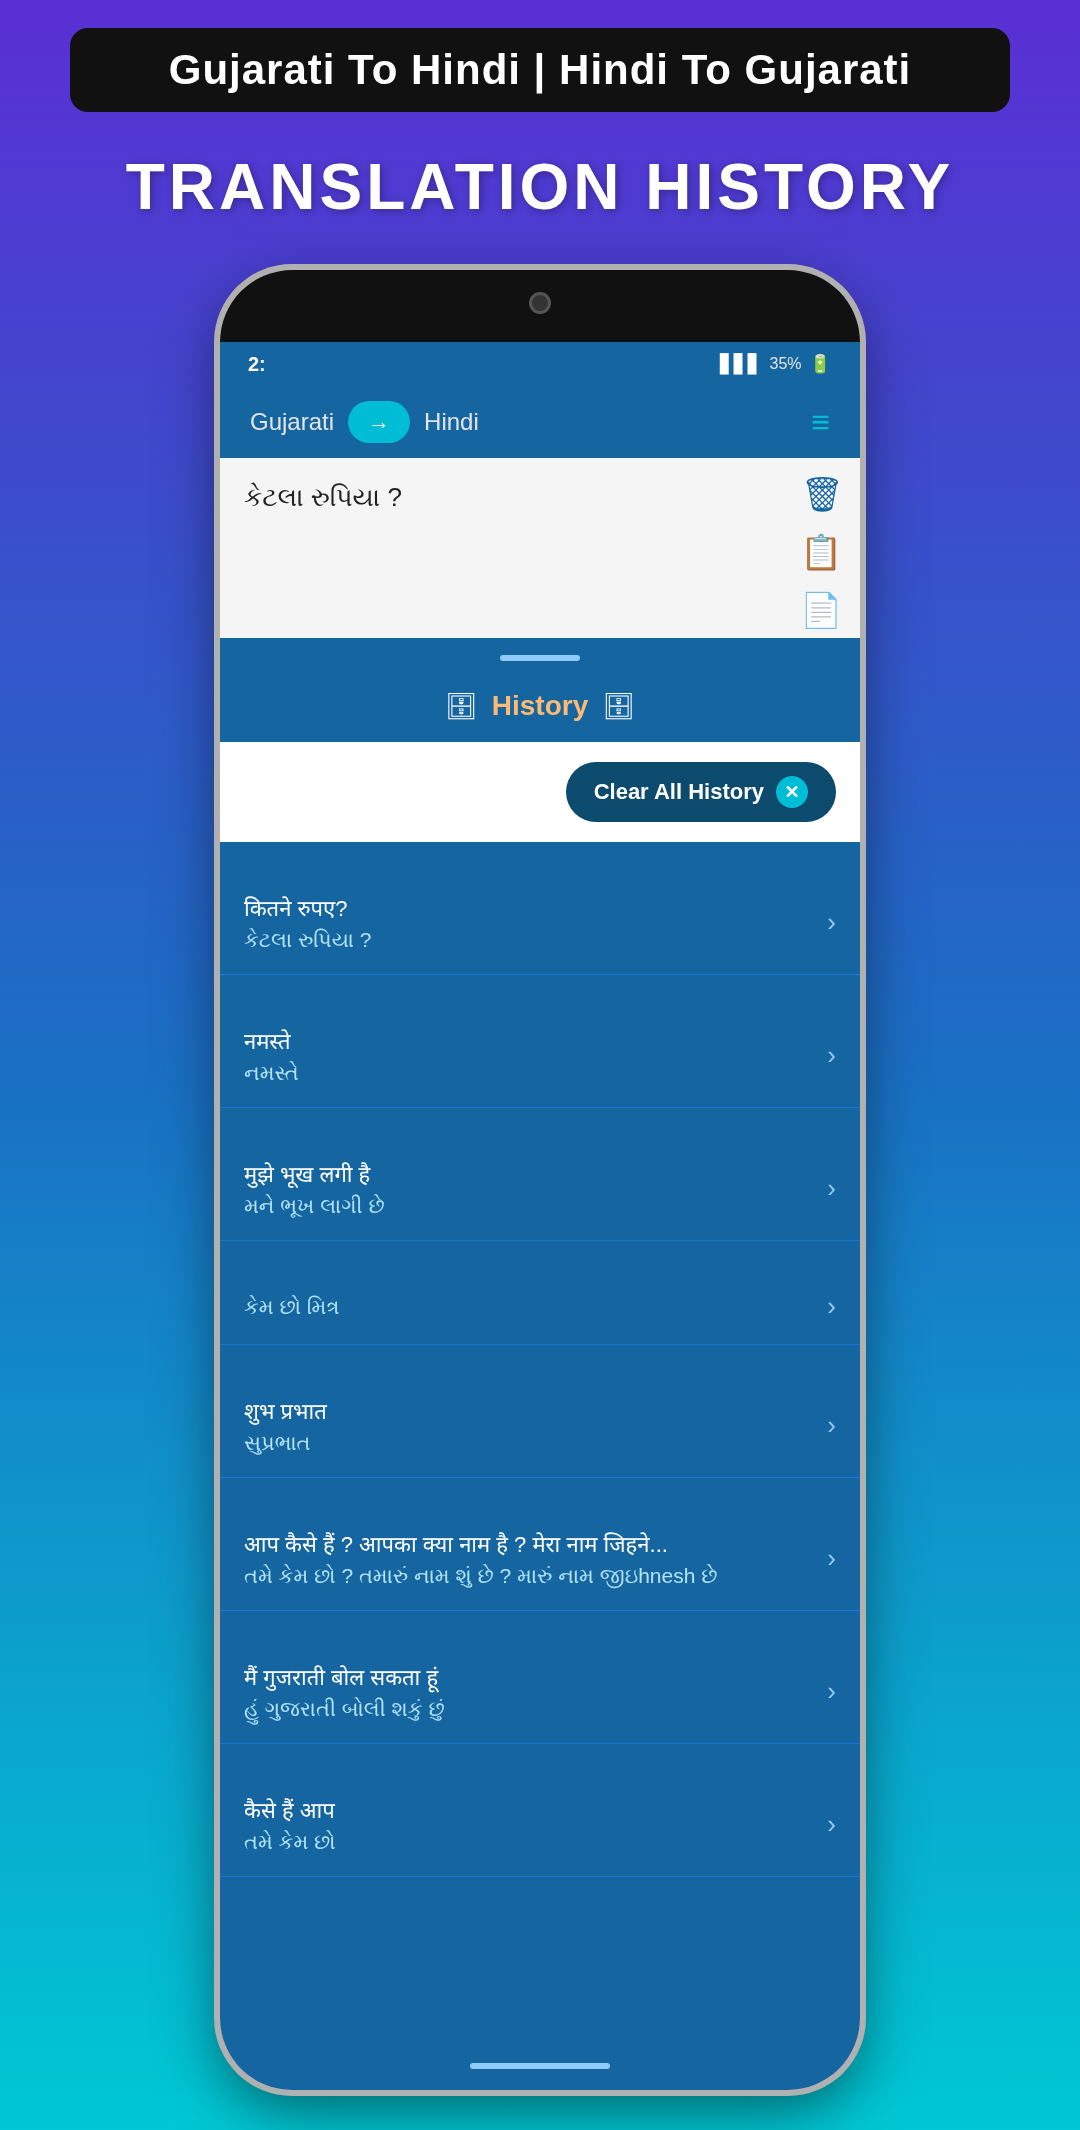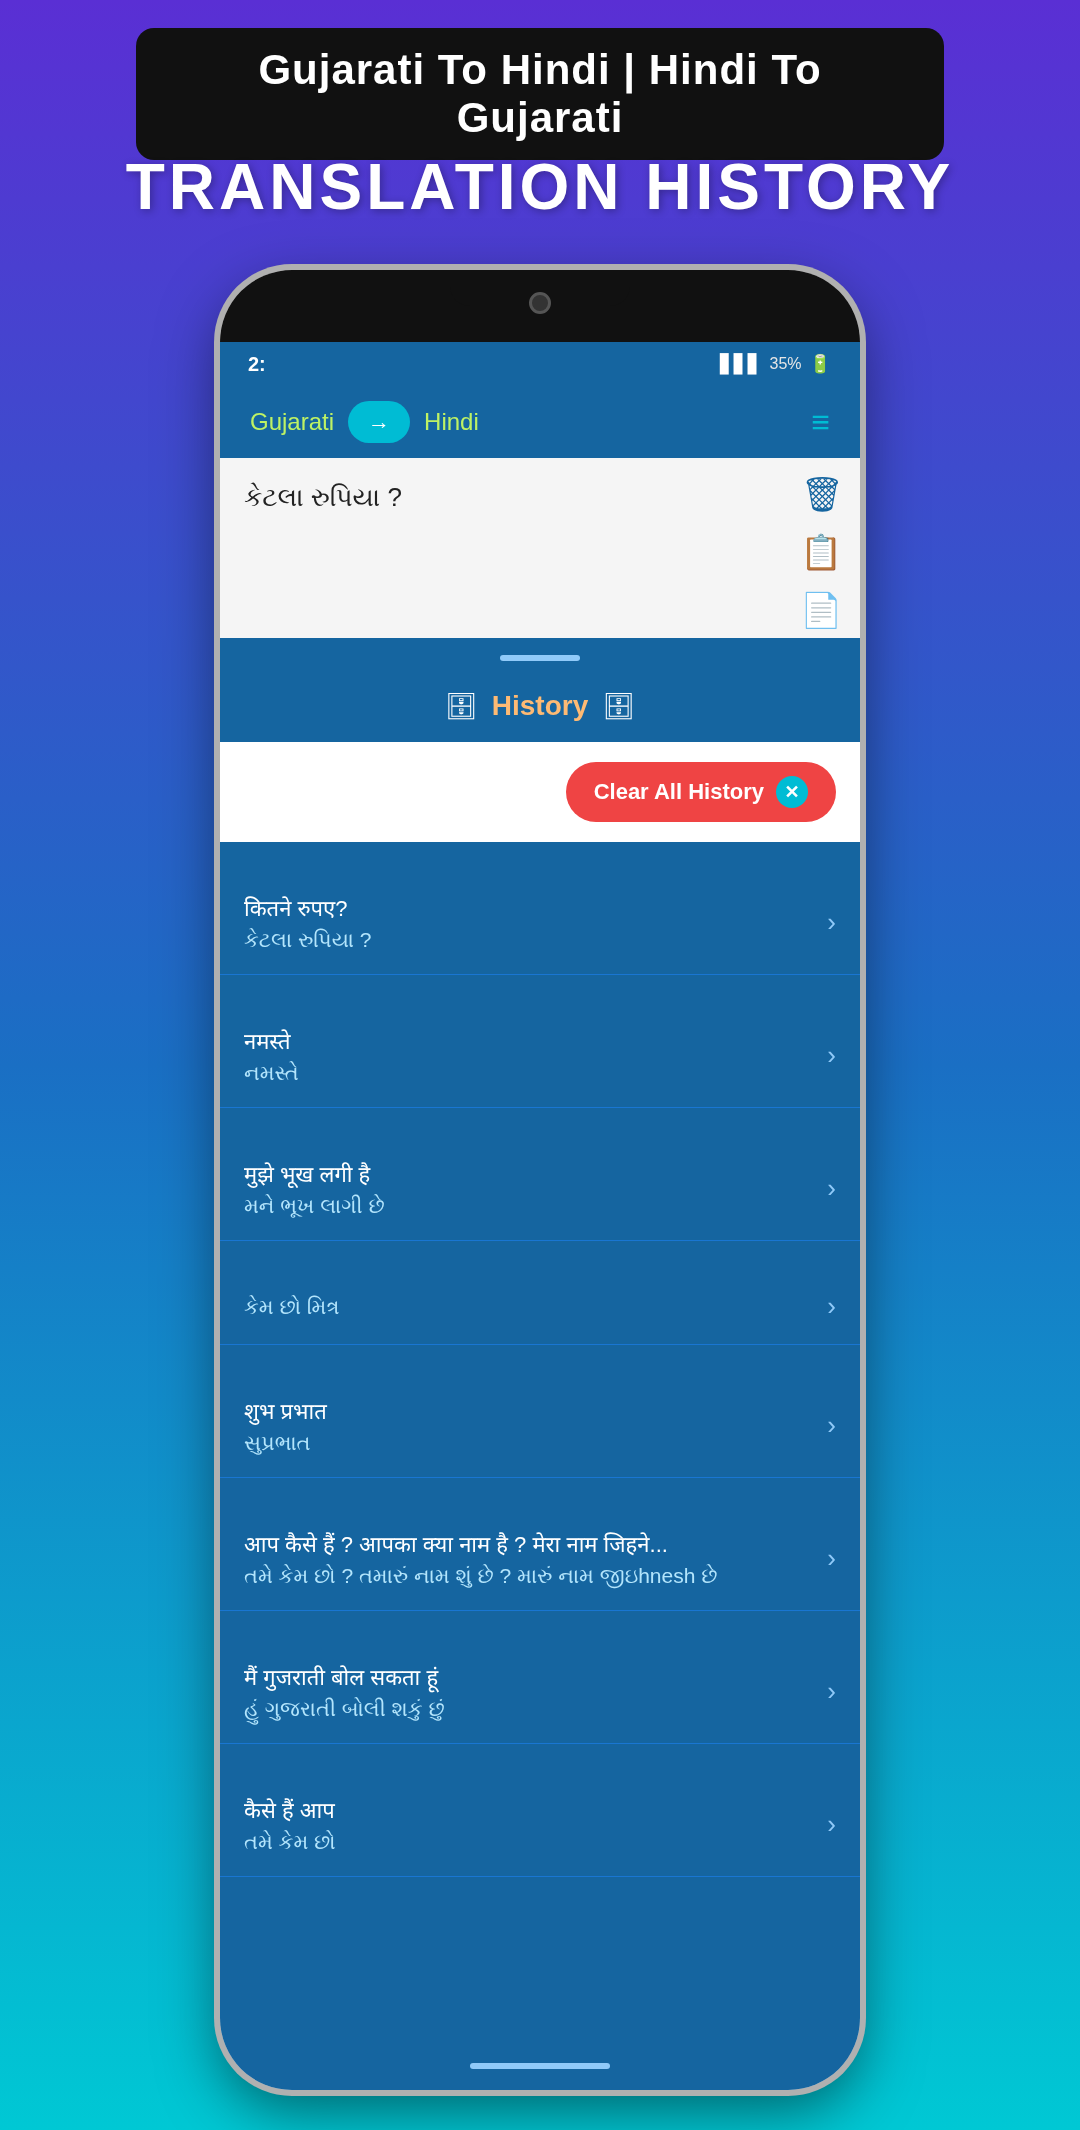--- a/index.html
+++ b/index.html
@@ -14,21 +14,21 @@
 
     
     .top-banner {
       position: absolute;
       top: 28px;
       left: 50%;
       transform: translateX(-50%);
       background: #111;
       border-radius: 18px;
       padding: 18px 48px;
-      width: 808px;
+      width: 940px;
       text-align: center;
     }
     .top-banner-text {
       color: #fff;
       font-size: 42px;
       font-weight: 900;
       letter-spacing: 1px;
     }
 
     
@@ -127,21 +127,21 @@
       align-items: center;
       justify-content: space-between;
       padding: 0 30px;
     }
     .lang-selector {
       display: flex;
       align-items: center;
       gap: 14px;
     }
     .lang-label {
-      color: #bef264;
+      color: #e5e5e5;
       font-size: 24px;
       font-weight: 500;
     }
     .arrow-btn {
       background: #00bcd4;
       border-radius: 30px;
       padding: 8px 20px;
       display: flex;
       align-items: center;
       justify-content: center;
@@ -220,21 +220,21 @@
 
     
     .clear-history-bar {
       background: #fff;
       padding: 20px 24px;
       display: flex;
       justify-content: flex-end;
       align-items: center;
     }
     .clear-btn {
-      background: #ef4444;
+      background: #0c4a6e;
       color: #fff;
       border: none;
       border-radius: 30px;
       padding: 14px 28px;
       font-size: 22px;
       font-weight: 600;
       display: flex;
       align-items: center;
       gap: 12px;
       cursor: pointer;

